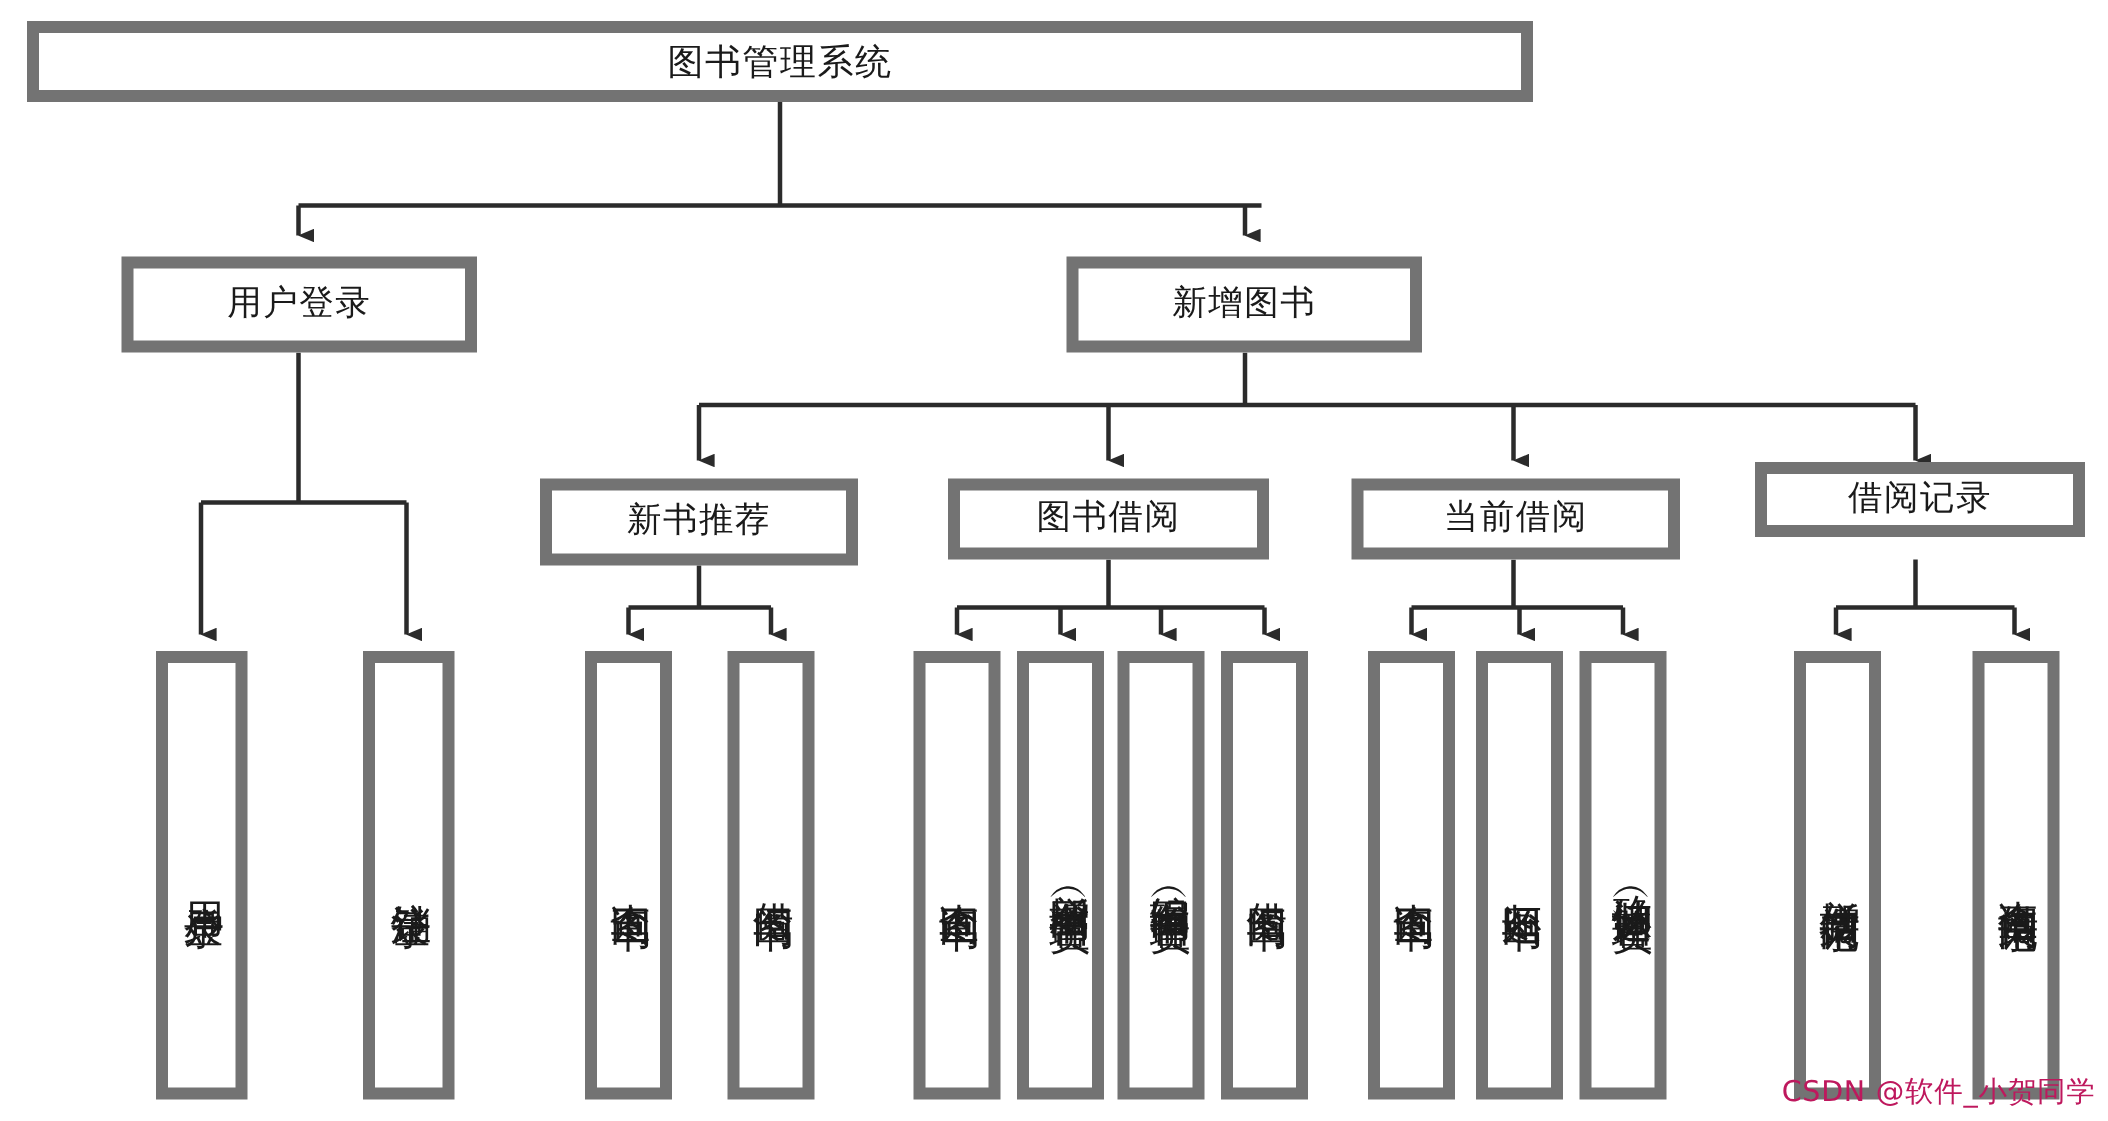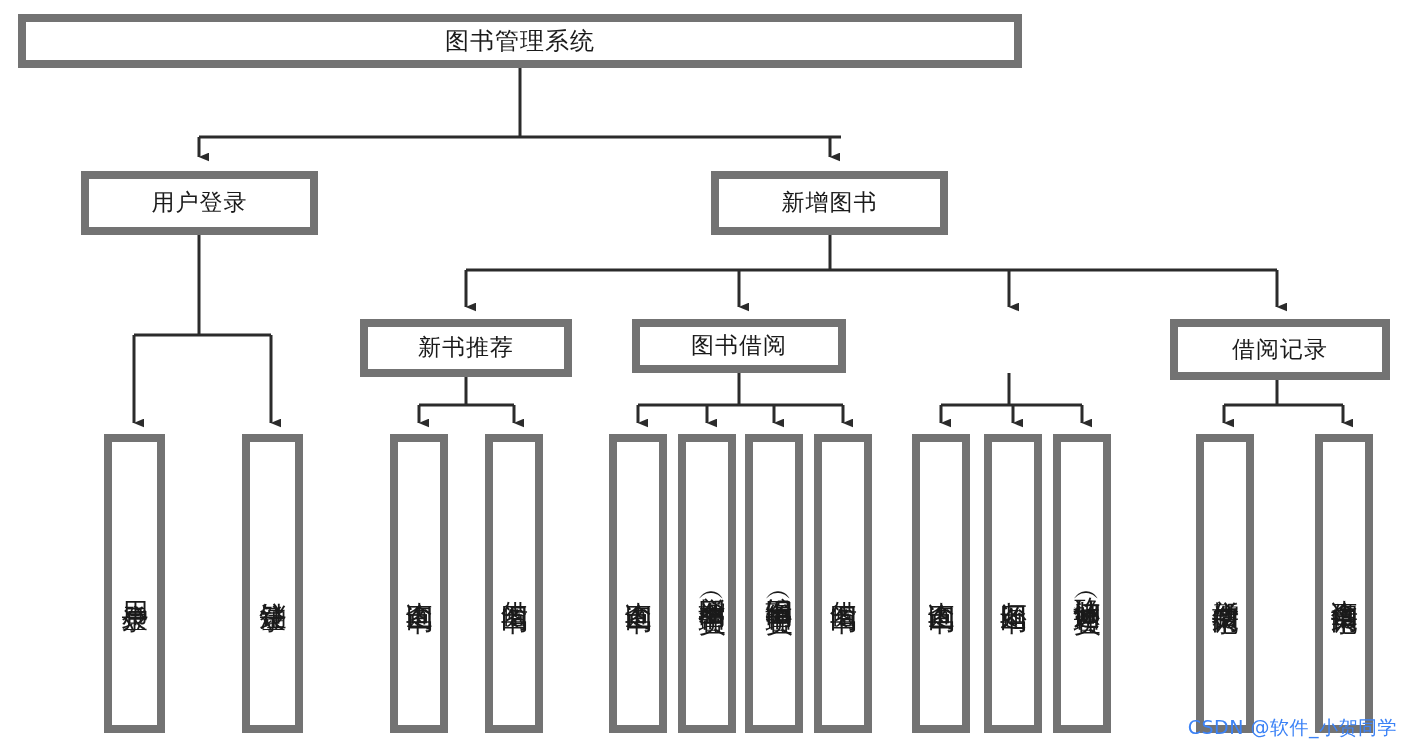--- a/index.html
+++ b/index.html
@@ -53,21 +53,21 @@
   }
   .node.v.top{
     align-items:flex-start;
     justify-content:center;
   }
   .watermark{
     position:absolute;
     right:8px;
     bottom:6px;
     font-size:19px;
-    color:#3b82f6;
+    color:#be185d;
     letter-spacing:0.5px;
     white-space:nowrap;
     font-family:"DejaVu Sans","Liberation Sans",sans-serif;
   }
 </style>
 </head>
 <body>
 
 <div id="stage">
 
@@ -131,21 +131,24 @@
   <div class="node h" style="left:711px;top:171px;width:237px;height:64px;">
     <span>新增图书</span>
   </div>
 
   <div class="node h" style="left:360px;top:319px;width:212px;height:58px;">
     <span>新书推荐</span>
   </div>
   <div class="node h" style="left:632px;top:319px;width:214px;height:54px;">
     <span>图书借阅</span>
   </div>
-  <div class="node h" style="left:1170px;top:319px;width:220px;height:61px;">
+  <div class="node h" style="left:901px;top:319px;width:219px;height:54px;">
+    <span>当前借阅</span>
+  </div>
+  <div class="node h" style="left:1170px;top:308px;width:220px;height:50px;">
     <span>借阅记录</span>
   </div>
 
   <div class="node v" style="left:104px;top:434px;width:61px;height:299px;">
     <span class="vtxt">用户登录</span>
   </div>
   <div class="node v" style="left:242px;top:434px;width:61px;height:299px;">
     <span class="vtxt">注销登录</span>
   </div>
 

